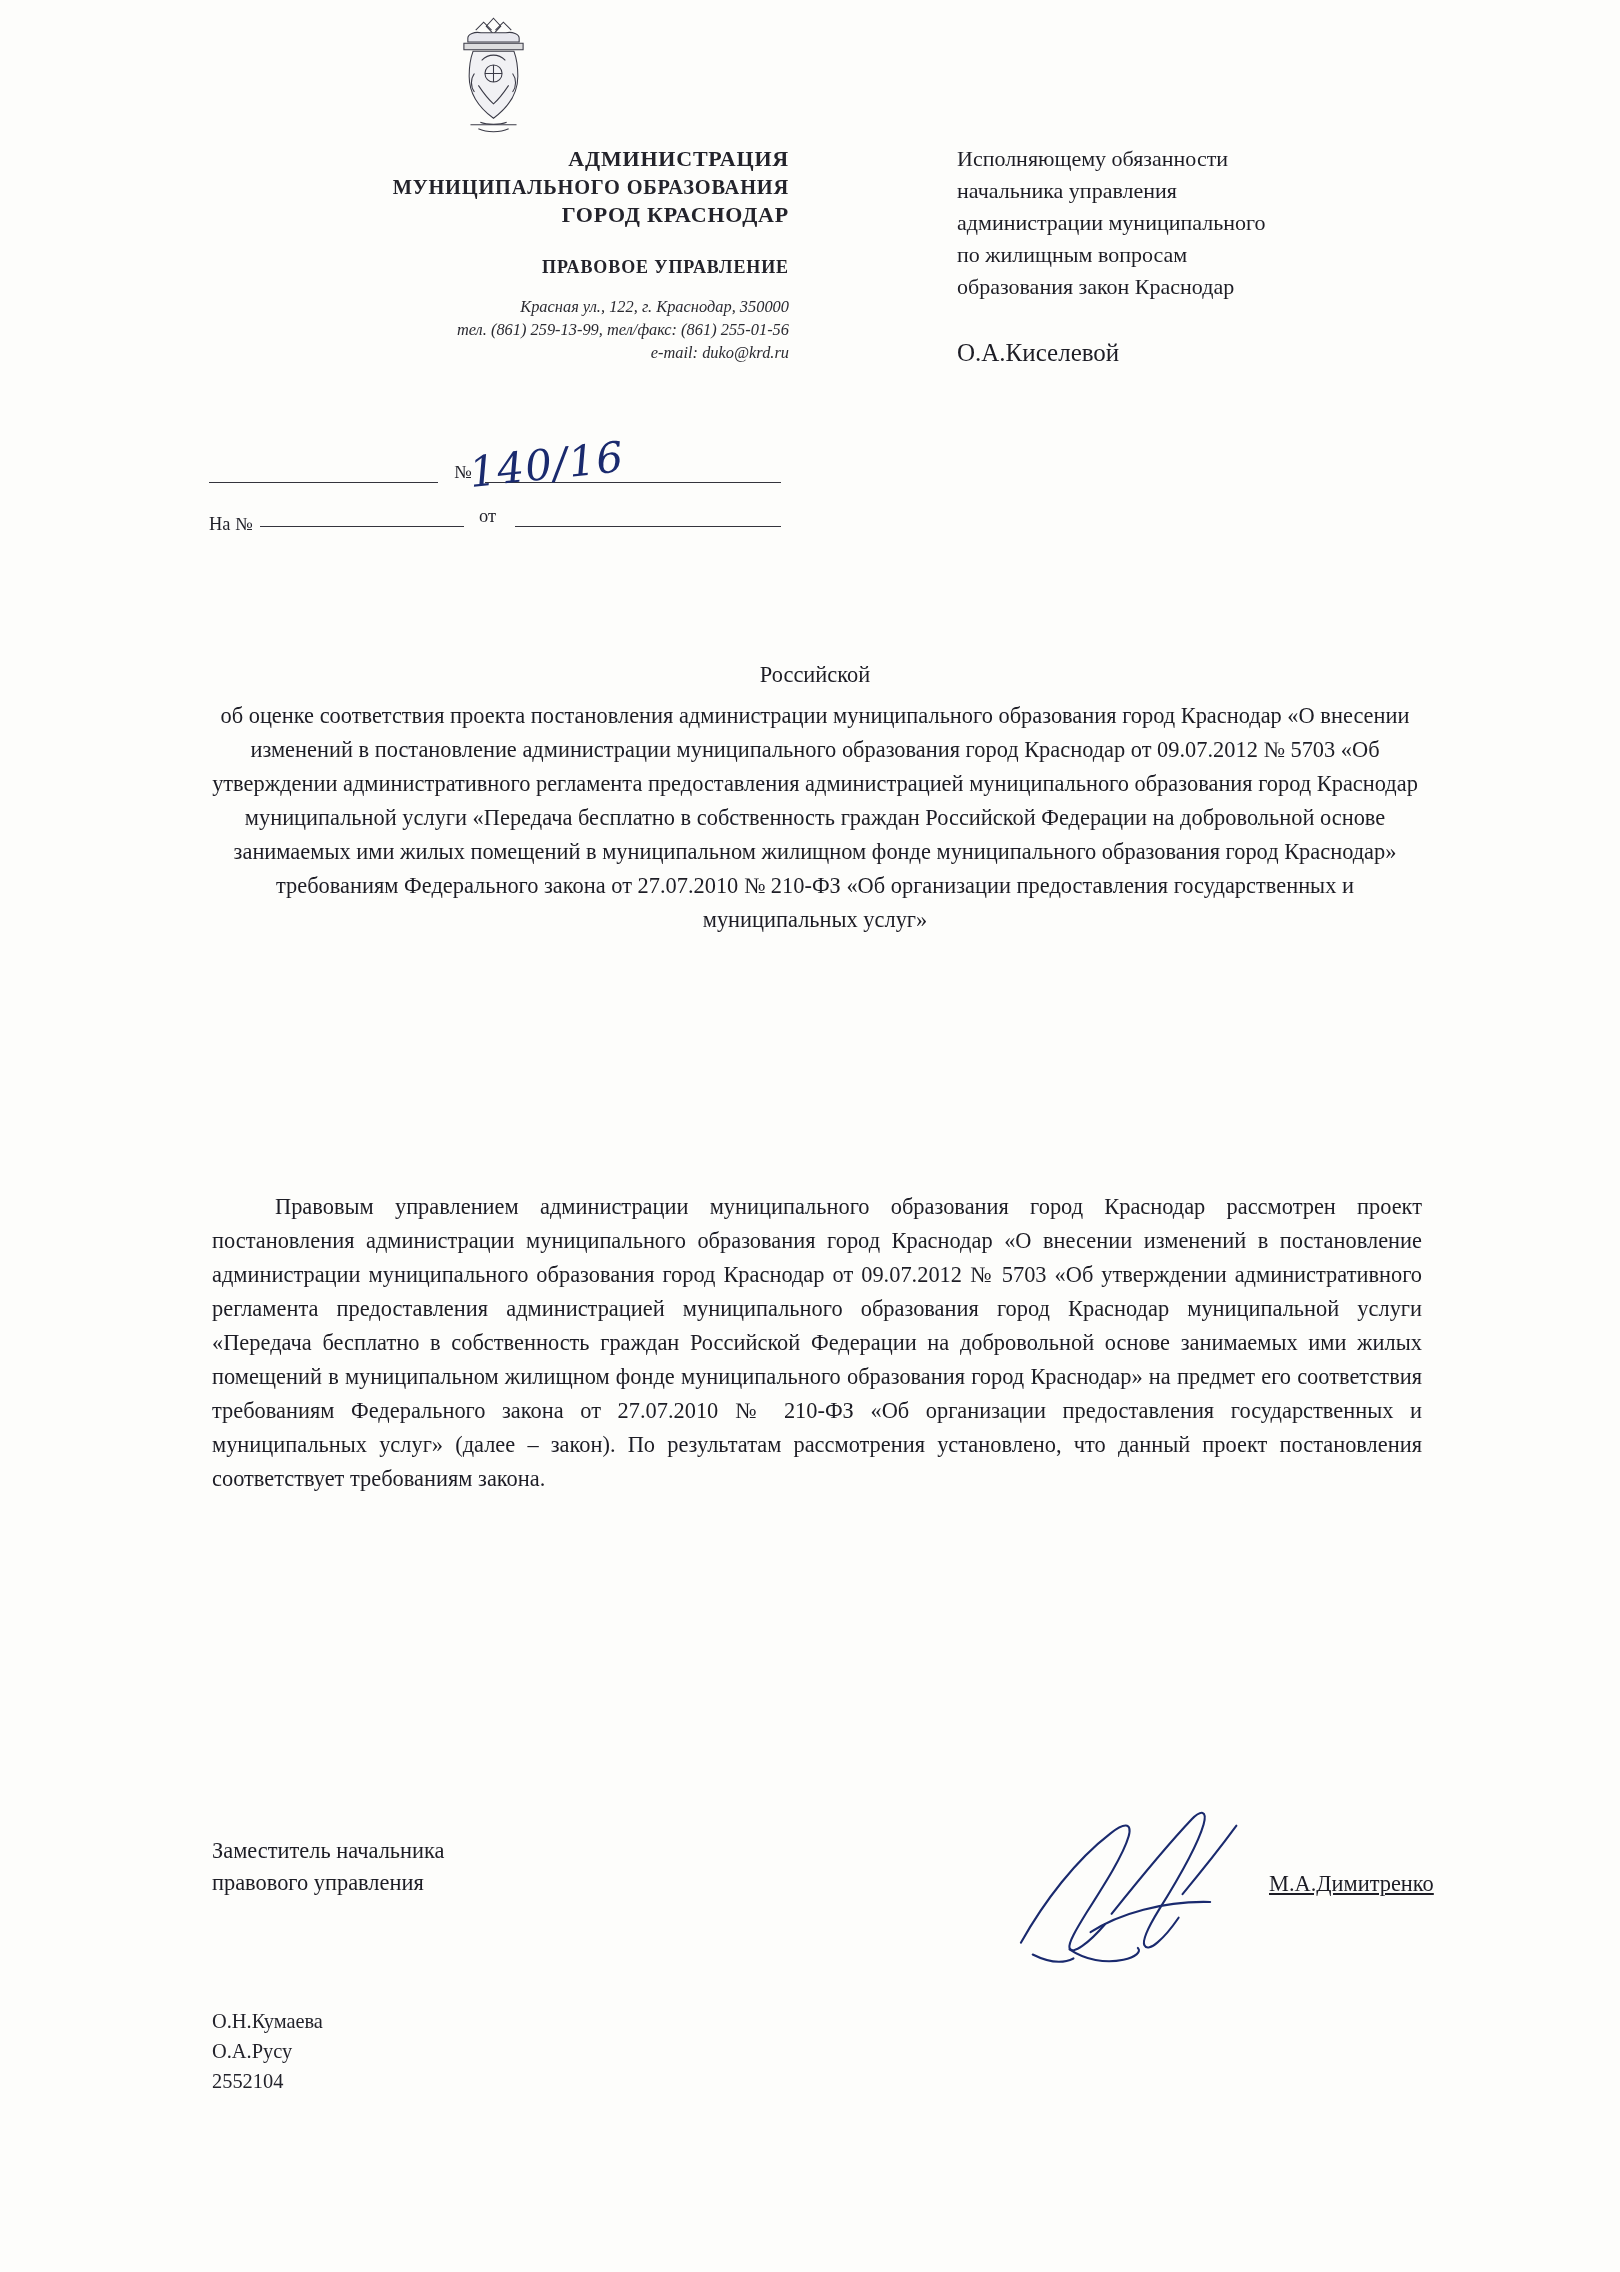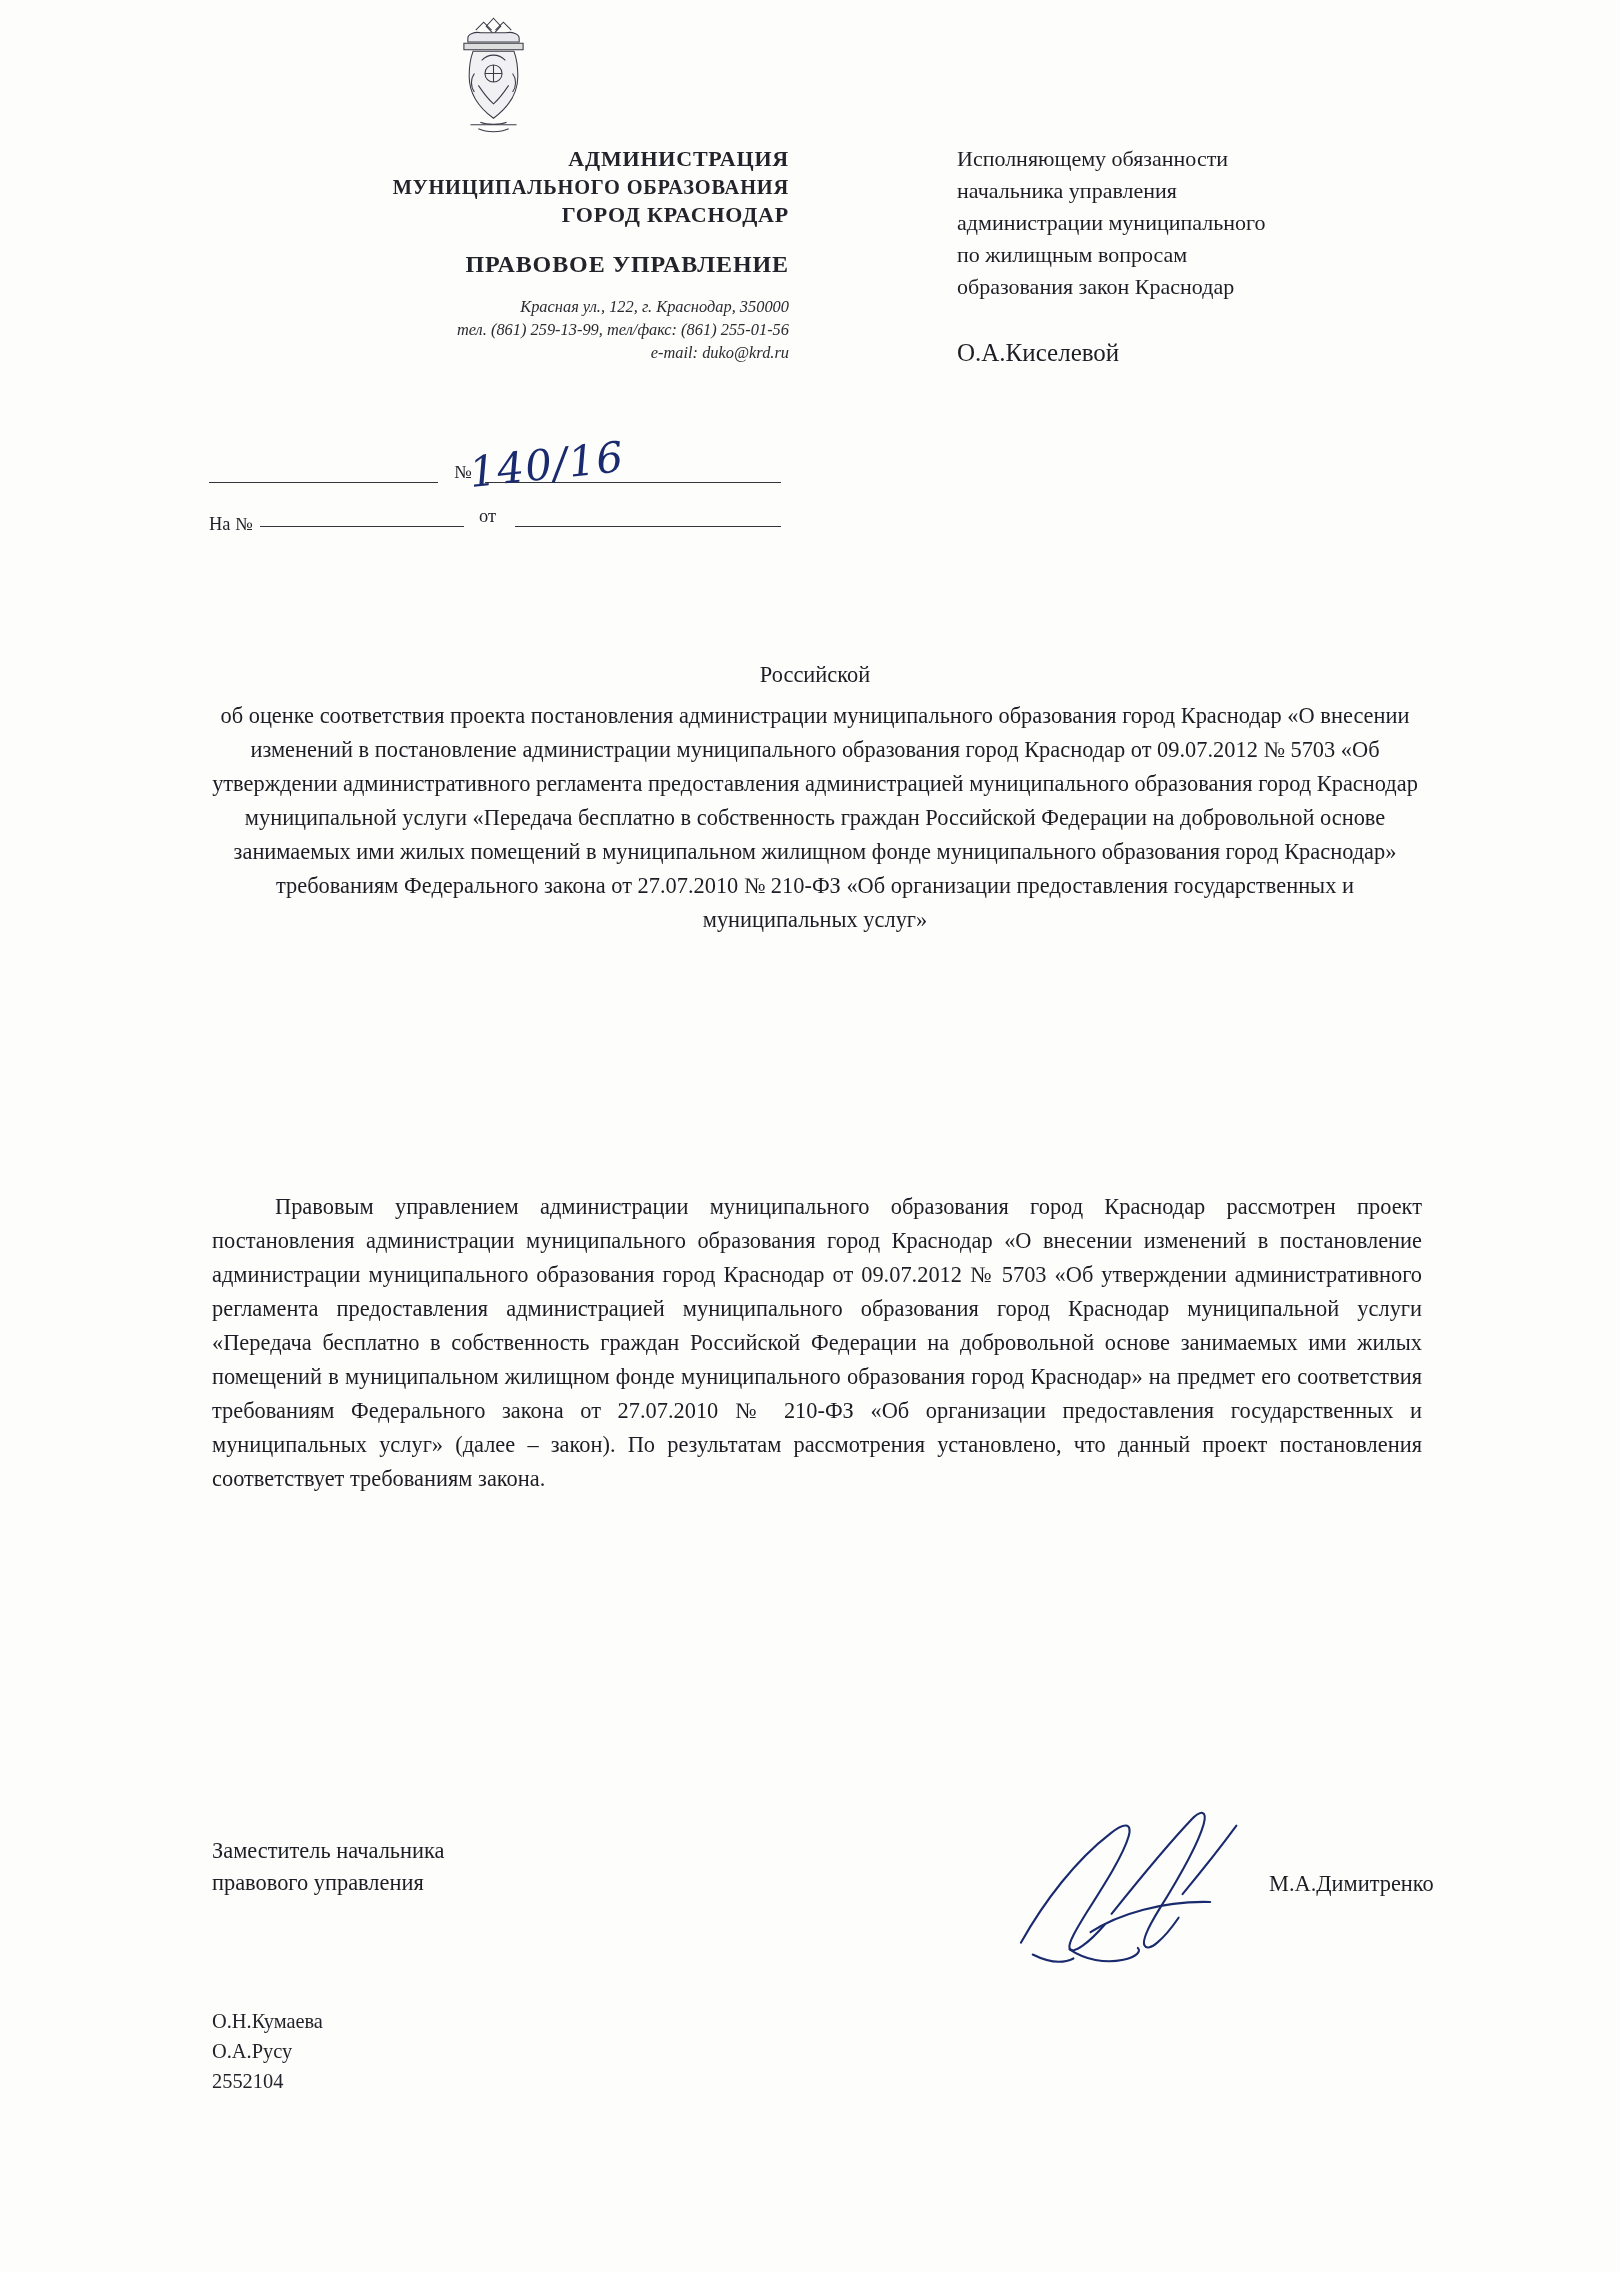--- a/index.html
+++ b/index.html
@@ -41,23 +41,23 @@
     letter-spacing: 0.8px;
     font-size: 22px;
     line-height: 28px;
     color: #23232b;
   }
   .org-line.small-caps {
     font-size: 20.4px;
   }
   .dept-line {
     font-weight: bold;
-    font-size: 24px;
+    font-size: 18px;
     letter-spacing: 0.9px;
-    margin-top: 22px;
+    margin-top: 28px;
     color: #23232b;
   }
   .contacts {
     margin-top: 17px;
     font-size: 16.4px;
     line-height: 23px;
     color: #2a2a31;
     font-style: italic;
   }
 
@@ -147,20 +147,21 @@
     font-size: 22.4px;
     line-height: 32px;
     color: #1d1d25;
   }
   .sign-name {
     position: absolute;
     left: 1269px;
     top: 1871px;
     font-size: 22.4px;
     color: #1d1d25;
+    text-decoration: underline;
   }
   .signature-svg {
     position: absolute;
     left: 1013px;
     top: 1802px;
     width: 276px;
     height: 171px;
   }
 
   

